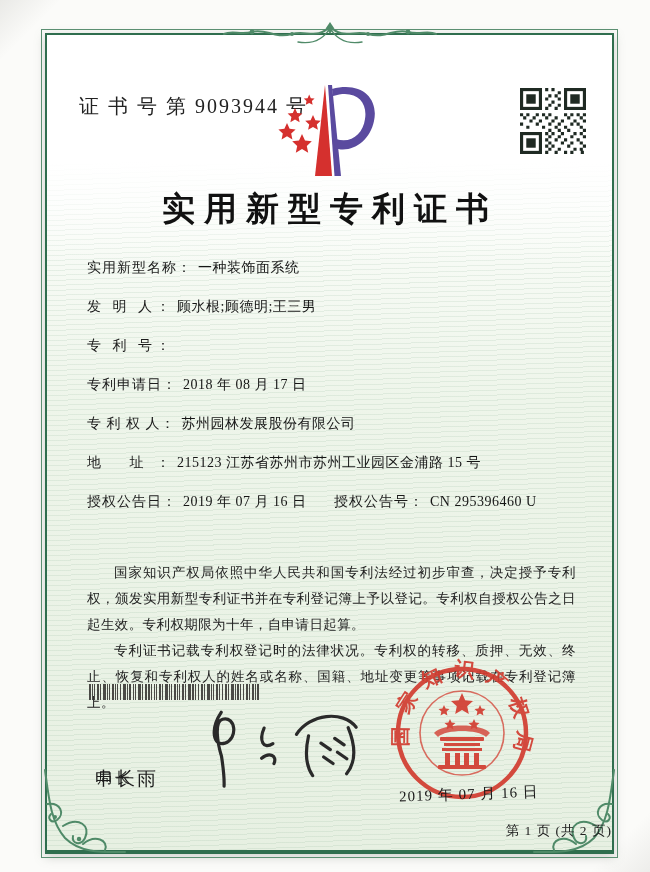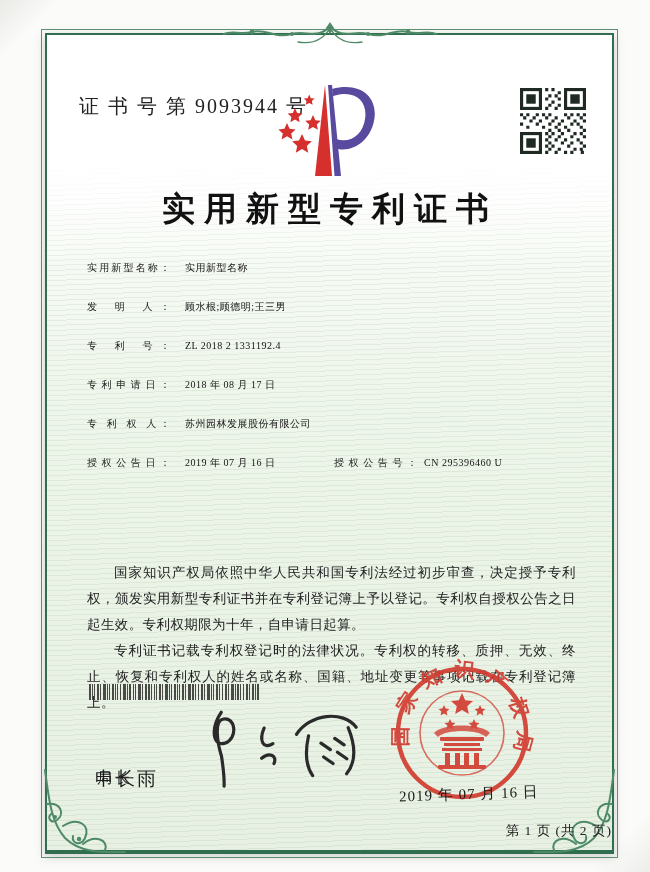--- a/index.html
+++ b/index.html
@@ -23,21 +23,21 @@
   }
   .cert::before{ 
     content:"";position:absolute;left:0;top:0;right:0;height:230px;
     background:linear-gradient(180deg,#ffffff 55%,rgba(255,255,255,0) 100%);
   }
   .abs{position:absolute;}
   .cert-no{left:32px;top:58px;font-size:20px;letter-spacing:2px;color:#222;}
   .title{left:1px;right:0;top:152px;text-align:center;font-size:33px;font-weight:600;
     letter-spacing:9px;color:#111;}
   .fields{left:40px;right:30px;top:222px;}
-  .frow{display:flex;align-items:flex-end;margin-bottom:18px;line-height:21px;font-size:10px;gap:8px;}
+  .frow{display:flex;align-items:flex-end;margin-bottom:18px;line-height:21px;font-size:14px;}
   .flabel{flex:0 0 84px;text-align:justify;text-align-last:justify;letter-spacing:1px;color:#1b1b1b;white-space:nowrap;}
   .fvalue{margin-left:6px;letter-spacing:.5px;color:#151515;white-space:nowrap;}
   .grant{position:relative;margin-bottom:4px;height:21px;}
   .grant .pair2{position:absolute;left:247px;top:0;display:flex;}
   .paras{left:40px;right:36px;top:493px;font-size:13.5px;line-height:1.92;
     letter-spacing:.4px;color:#222;text-align:justify;margin-top:32px;}
   .paras p{margin:0;text-indent:2em;}
   .barcode{left:42px;top:649px;}
   .officer-title{left:50px;top:734px;font-size:15px;letter-spacing:3px;}
   .officer-name{left:48px;top:731px;font-size:19px;letter-spacing:2px;}
@@ -140,37 +140,40 @@
       M27,57h3v3h-3z M36,57h3v3h-3z M51,57h3v3h-3z M57,57h3v3h-3z
       M24,60h3v3h-3z M33,60h3v3h-3z M42,60h3v3h-3z M48,60h3v3h-3z M58,60h3v3h-3z"></path>
     </g>
   </svg>
 
   <div class="abs title">实用新型专利证书</div>
 
   <div class="abs fields">
     <div class="frow">
       <span class="flabel">实用新型名称：</span>
-      <span class="fvalue">实用新型名称</span>
+      <span class="fvalue">一种装饰面系统</span>
     </div>
     <div class="frow">
       <span class="flabel">发 明 人：</span>
       <span class="fvalue">顾水根;顾德明;王三男</span>
     </div>
     <div class="frow">
       <span class="flabel">专 利 号：</span>
-      <span class="fvalue">ZL 2018 2 1331192.4</span>
     </div>
     <div class="frow">
       <span class="flabel">专利申请日：</span>
       <span class="fvalue">2018 年 08 月 17 日</span>
     </div>
     <div class="frow">
       <span class="flabel">专 利 权 人：</span>
       <span class="fvalue">苏州园林发展股份有限公司</span>
+    </div>
+    <div class="frow">
+      <span class="flabel">地 址：</span>
+      <span class="fvalue">215123 江苏省苏州市苏州工业园区金浦路 15 号</span>
     </div>
     <div class="frow grant">
       <span class="flabel">授权公告日：</span>
       <span class="fvalue">2019 年 07 月 16 日</span>
       <span class="pair2">
         <span class="flabel">授权公告号：</span>
         <span class="fvalue">CN 295396460 U</span>
       </span>
     </div>
   </div>

